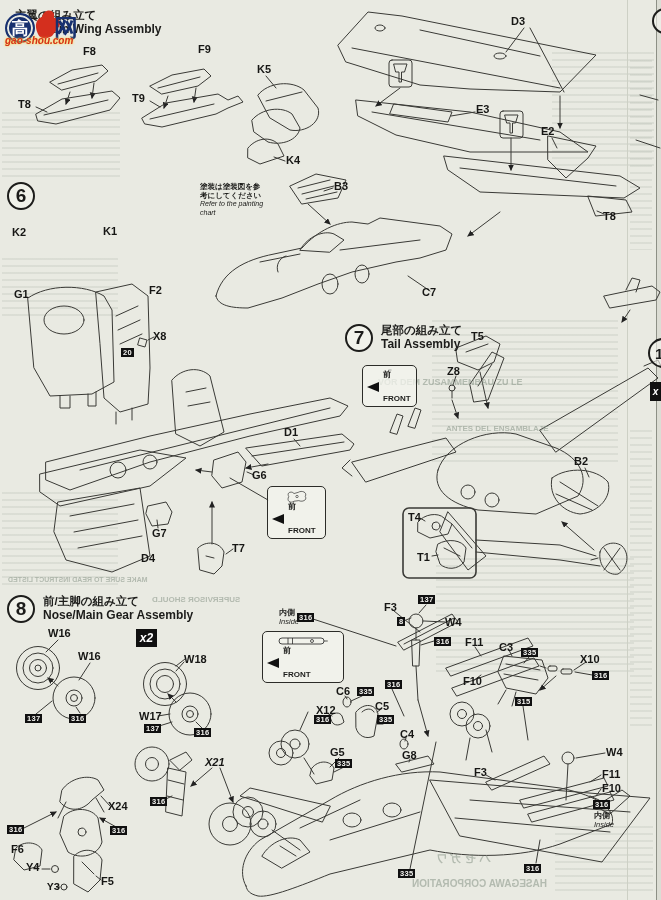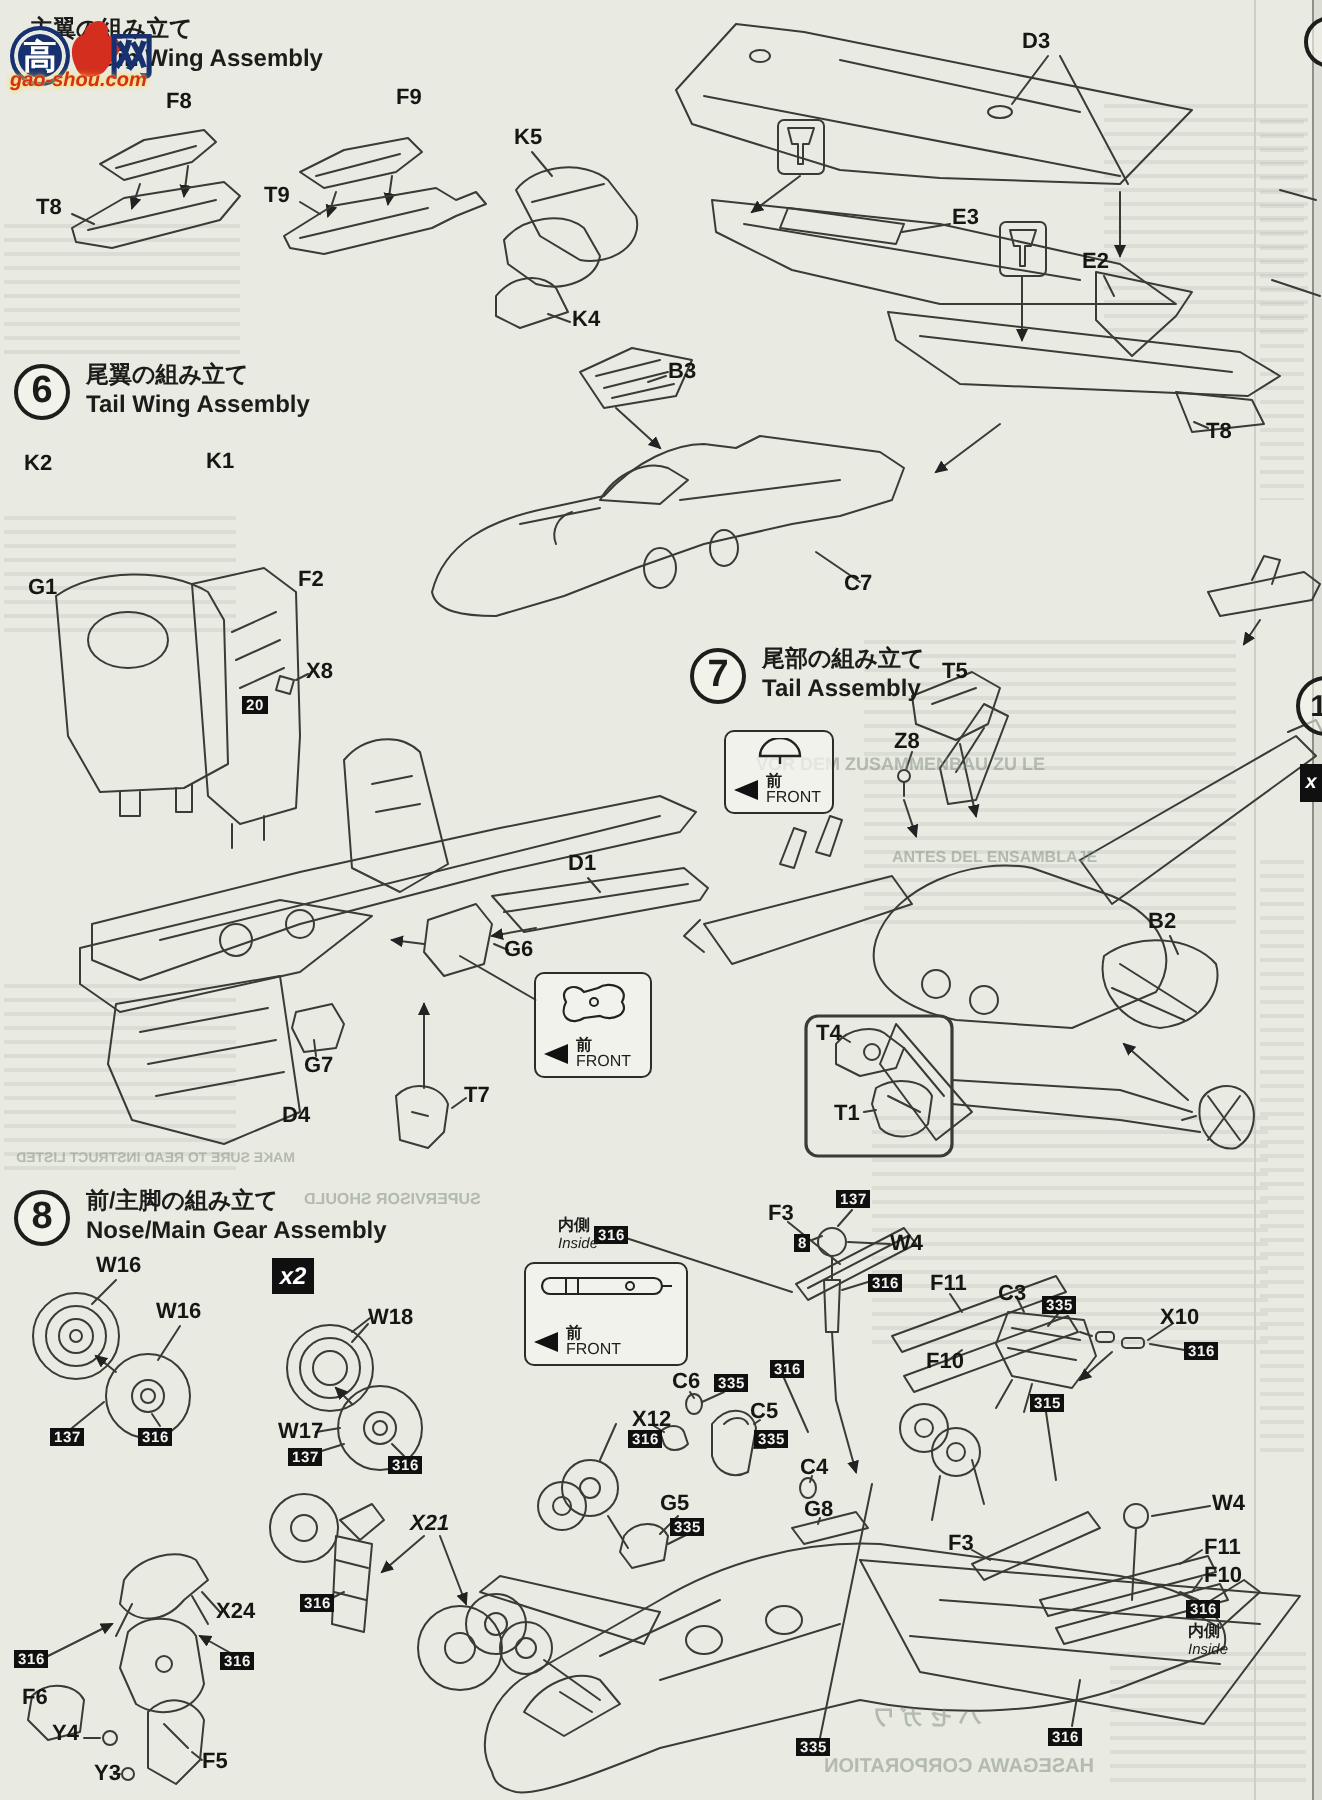--- a/index.html
+++ b/index.html
@@ -39,21 +39,21 @@
   .note .en{font-style:italic;font-size:7px;line-height:8.5px;}
   
   .frontbox{position:absolute;border:1.7px solid #2c2c28;border-radius:5px;
             background:rgba(243,244,237,.75);display:flex;flex-direction:column;
             align-items:center;justify-content:space-between;padding:3px 4px;}
   .front-arrow{display:flex;align-items:center;gap:4px;align-self:flex-start;}
   .tri-left{width:0;height:0;border-top:5px solid transparent;border-bottom:5px solid transparent;
             border-right:12px solid #111;}
   .front-txt{display:flex;flex-direction:column;line-height:8px;}
   .front-txt .jp{font-size:8px;font-weight:bold;}
-  .front-txt .en{font-size:8px;font-weight:normal;}
+  .front-txt .en{font-size:8px;font-weight:bold;margin-top:16px;}
   
   .insidelbl{position:absolute;}
   .insidelbl .jp{font-weight:bold;font-size:8px;line-height:9px;}
   .insidelbl .en{font-style:italic;font-size:7.5px;line-height:9px;}
   
   .multbox{position:absolute;background:#101010;color:#fff;font-weight:bold;font-style:italic;
            display:flex;align-items:center;justify-content:center;}
   .partcircle{position:absolute;border:2.6px solid #1d1d1b;border-radius:50%;
               display:flex;align-items:center;justify-content:center;font-weight:bold;background:rgba(246,247,240,.6);}
   .edgecol{position:absolute;top:0;height:900px;}
@@ -451,21 +451,21 @@
       <span class="plabel" style="left: 408px; top: 512px;">T4</span>
       <span class="plabel" style="left: 417px; top: 552px;">T1</span>
       <span class="plabel" style="left: 48px; top: 628px;">W16</span>
       <span class="plabel" style="left: 78px; top: 651px;">W16</span>
       <span class="plabel" style="left: 184px; top: 654px;">W18</span>
       <span class="plabel" style="left: 139px; top: 711px;">W17</span>
       <span class="plabel" style="left: 205px; top: 757px; font-style: italic;">X21</span>
       <span class="plabel" style="left: 108px; top: 801px;">X24</span>
       <span class="plabel" style="left: 11px; top: 844px;">F6</span>
       <span class="plabel" style="left: 26px; top: 862px;">Y4</span>
-      <span class="plabel" style="left: 47px; top: 882px;">Y3</span>
+      <span class="plabel" style="left: 47px; top: 882px; font-family: Liberation Mono, monospace;">Y3</span>
       <span class="plabel" style="left: 101px; top: 876px;">F5</span>
       <span class="plabel" style="left: 384px; top: 602px;">F3</span>
       <span class="plabel" style="left: 445px; top: 617px;">W4</span>
       <span class="plabel" style="left: 336px; top: 686px;">C6</span>
       <span class="plabel" style="left: 316px; top: 705px; text-align: right;">X12</span>
       <span class="plabel" style="left: 375px; top: 701px;">C5</span>
       <span class="plabel" style="left: 400px; top: 729px;">C4</span>
       <span class="plabel" style="left: 330px; top: 747px;">G5</span>
       <span class="plabel" style="left: 402px; top: 750px;">G8</span>
       <span class="plabel" style="left: 499px; top: 642px;">C3</span>
@@ -513,24 +513,20 @@
 
   <div class="step" style="left:15px;top:9px">
     <div class="steptitles">
       <div class="jp">主翼の組み立て</div>
       <div class="en" style="margin-left:27px">Main Wing Assembly</div>
     </div>
   </div>
 
   <div class="step" style="left:7px;top:182px">
     <div class="stepcirc">6</div>
-    <div class="steptitles">
-      <div class="jp">尾翼の組み立て</div>
-      <div class="en">Tail Wing Assembly</div>
-    </div>
   </div>
 
   <div class="step" style="left:345px;top:324px">
     <div class="stepcirc">7</div>
     <div class="steptitles">
       <div class="jp">尾部の組み立て</div>
       <div class="en">Tail Assembly</div>
     </div>
   </div>
 
@@ -539,20 +535,26 @@
     <div class="steptitles">
       <div class="jp">前/主脚の組み立て</div>
       <div class="en">Nose/Main Gear Assembly</div>
     </div>
   </div>
 
   <div class="partcircle" style="left:648px;top:338px;width:30px;height:30px;font-size:15px">11</div>
   <div class="partcircle" style="left:652px;top:8px;width:26px;height:26px"></div>
   <div class="multbox" style="left:650px;top:382px;width:11px;height:19px;font-size:10px">x</div>
 
+  <div class="note" style="left:200px;top:182px;width:78px">
+    <div class="jp">塗装は塗装図を参</div>
+    <div class="jp">考にしてください</div>
+    <div class="en">Refer to the painting</div>
+    <div class="en">chart</div>
+  </div>
 
 
   <div class="frontbox" style="left:362px;top:365px;width:55px;height:42px">
     <svg width="26" height="14" viewBox="0 0 26 14">
       <path d="M3,9 A10,9 0 0 1 23,9 Z" style="fill:none;stroke:#222;stroke-width:1.2"></path>
       <line x1="13" y1="9" x2="13" y2="13" style="stroke:#222;stroke-width:1.2"></line>
     </svg>
     <div class="front-arrow">
       <div class="tri-left"></div>
       <div class="front-txt">

